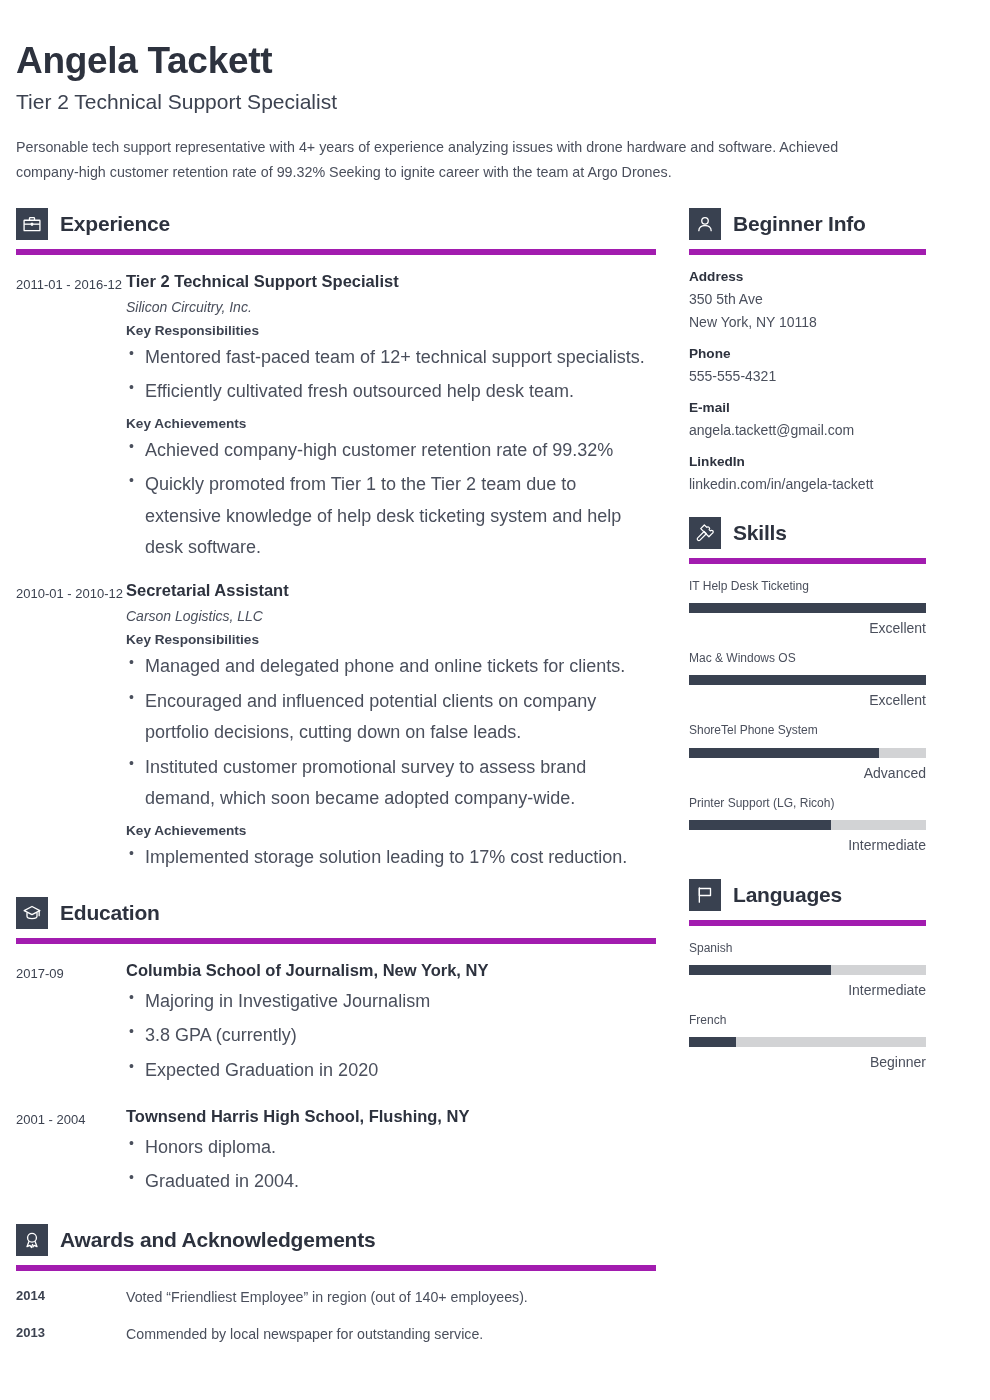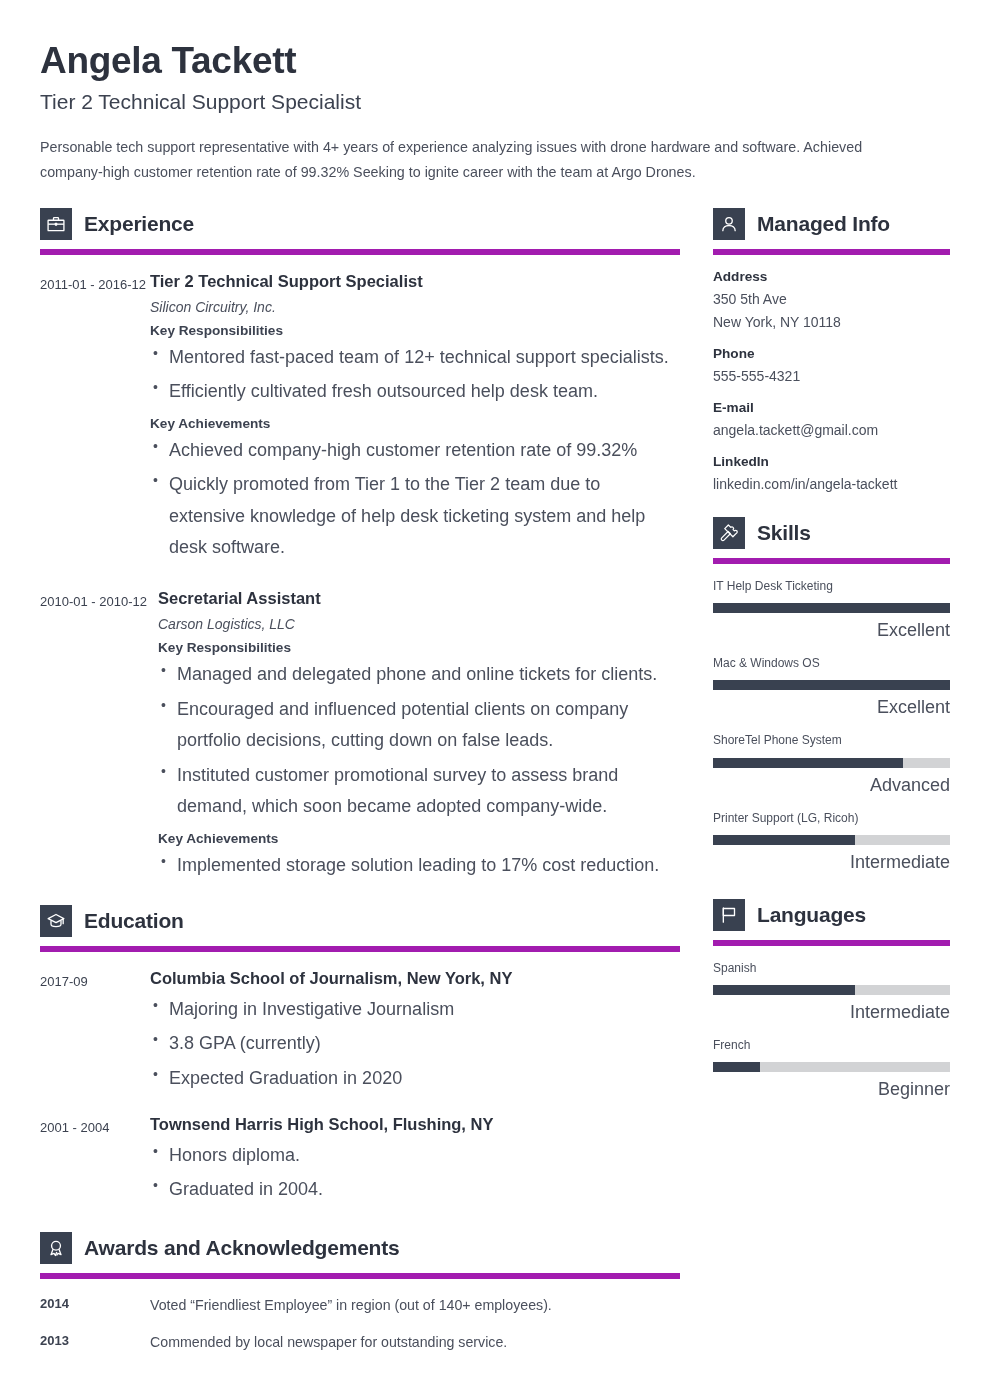--- a/index.html
+++ b/index.html
@@ -12,21 +12,21 @@
 
   body {
     font-family: "Liberation Sans", sans-serif;
     color: #3c4250;
     -webkit-font-smoothing: antialiased;
   }
 
   .page {
     width: 990px;
     height: 1400px;
-    padding: 40px 40px 0 40px;
+    padding: 40px 40px 0 16px;
     position: relative;
   }
 
   
   .hdr-name {
     font-size: 37px;
     font-weight: bold;
     letter-spacing: -0.3px;
     color: #2d323e;
     line-height: 1.12;
@@ -166,21 +166,21 @@
     height: 10px;
     background: #d2d3d5;
     margin-top: 9px;
     width: 100%;
   }
   .bar-fill {
     height: 100%;
     background: #394150;
   }
   .rating-level {
-    font-size: 18px;
+    font-size: 14px;
     color: #4a4f5c;
     text-align: right;
     margin-top: 7px;
   }
 </style>
 </head>
 <body>
 
 <div class="page">
 
@@ -219,21 +219,21 @@
                 <li>Efficiently cultivated fresh outsourced help desk team.</li>
               </ul>
               <div class="entry-grouplabel">Key Achievements</div>
               <ul class="bullets">
                 <li>Achieved company-high customer retention rate of 99.32%</li>
                 <li>Quickly promoted from Tier 1 to the Tier 2 team due to extensive knowledge of help desk ticketing system and help desk software.</li>
               </ul>
             </div>
           </div>
 
-          <div class="entry" style="margin-top:24px;gap:8px;">
+          <div class="entry" style="margin-top:16px;">
             <div class="entry-date">2010-01 - 2010-12</div>
             <div class="entry-body">
               <div class="entry-title">Secretarial Assistant</div>
               <div class="entry-sub">Carson Logistics, LLC</div>
               <div class="entry-grouplabel">Key Responsibilities</div>
               <ul class="bullets">
                 <li>Managed and delegated phone and online tickets for clients.</li>
                 <li>Encouraged and influenced potential clients on company portfolio decisions, cutting down on false leads.</li>
                 <li>Instituted customer promotional survey to assess brand demand, which soon became adopted company-wide.</li>
               </ul>
@@ -314,21 +314,21 @@
     <div class="col-side">
 
       <div class="section">
         <div class="section-head">
           <span class="sec-icon">
             <svg width="20" height="20" viewBox="0 0 24 24" fill="none" stroke="#ffffff" stroke-width="1.6">
               <circle cx="12" cy="8.2" r="3.9"></circle>
               <path d="M4.6 20c0-3.9 3.3-6.2 7.4-6.2s7.4 2.3 7.4 6.2" stroke-linecap="round"></path>
             </svg>
           </span>
-          <span class="sec-title">Managed Info</span>
+          <span class="sec-title">Beginner Info</span>
         </div>
         <div class="side-block">
           <div class="pi-label">Address</div>
           <div class="pi-value">350 5th Ave</div>
           <div class="pi-value" style="margin-top:1px;">New York, NY 10118</div>
 
           <div class="pi-label">Phone</div>
           <div class="pi-value">555-555-4321</div>
 
           <div class="pi-label">E-mail</div>

